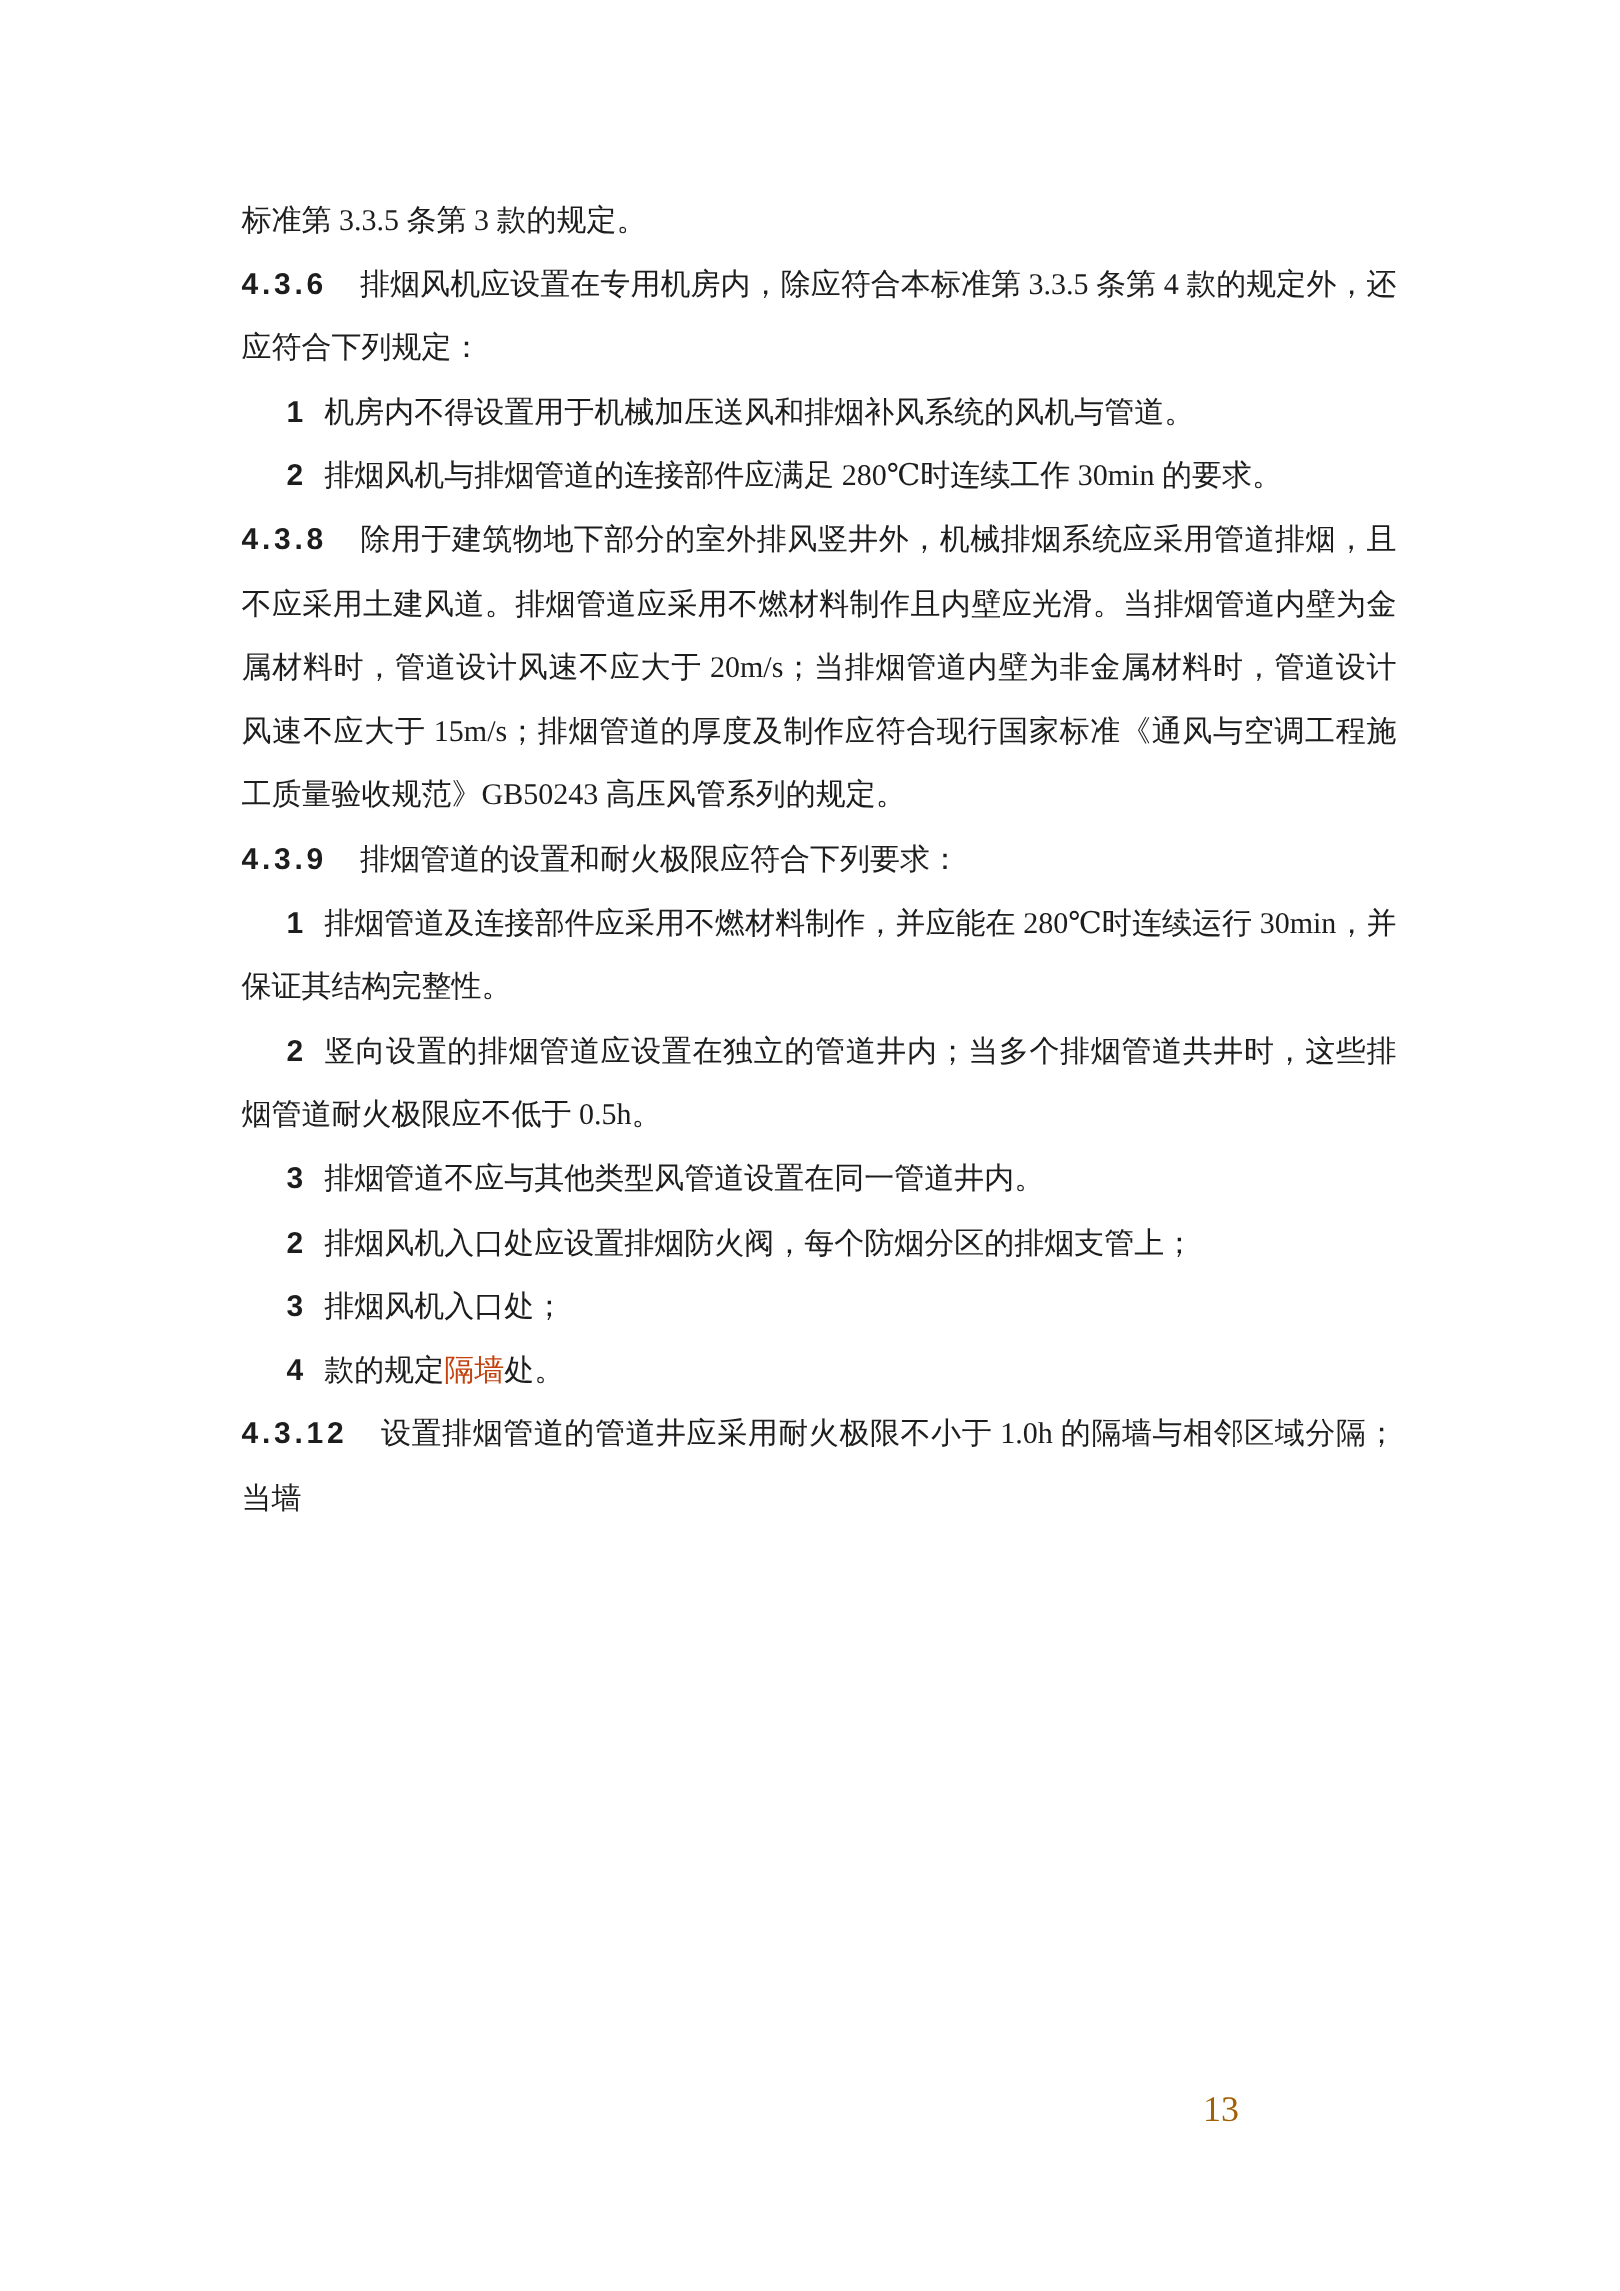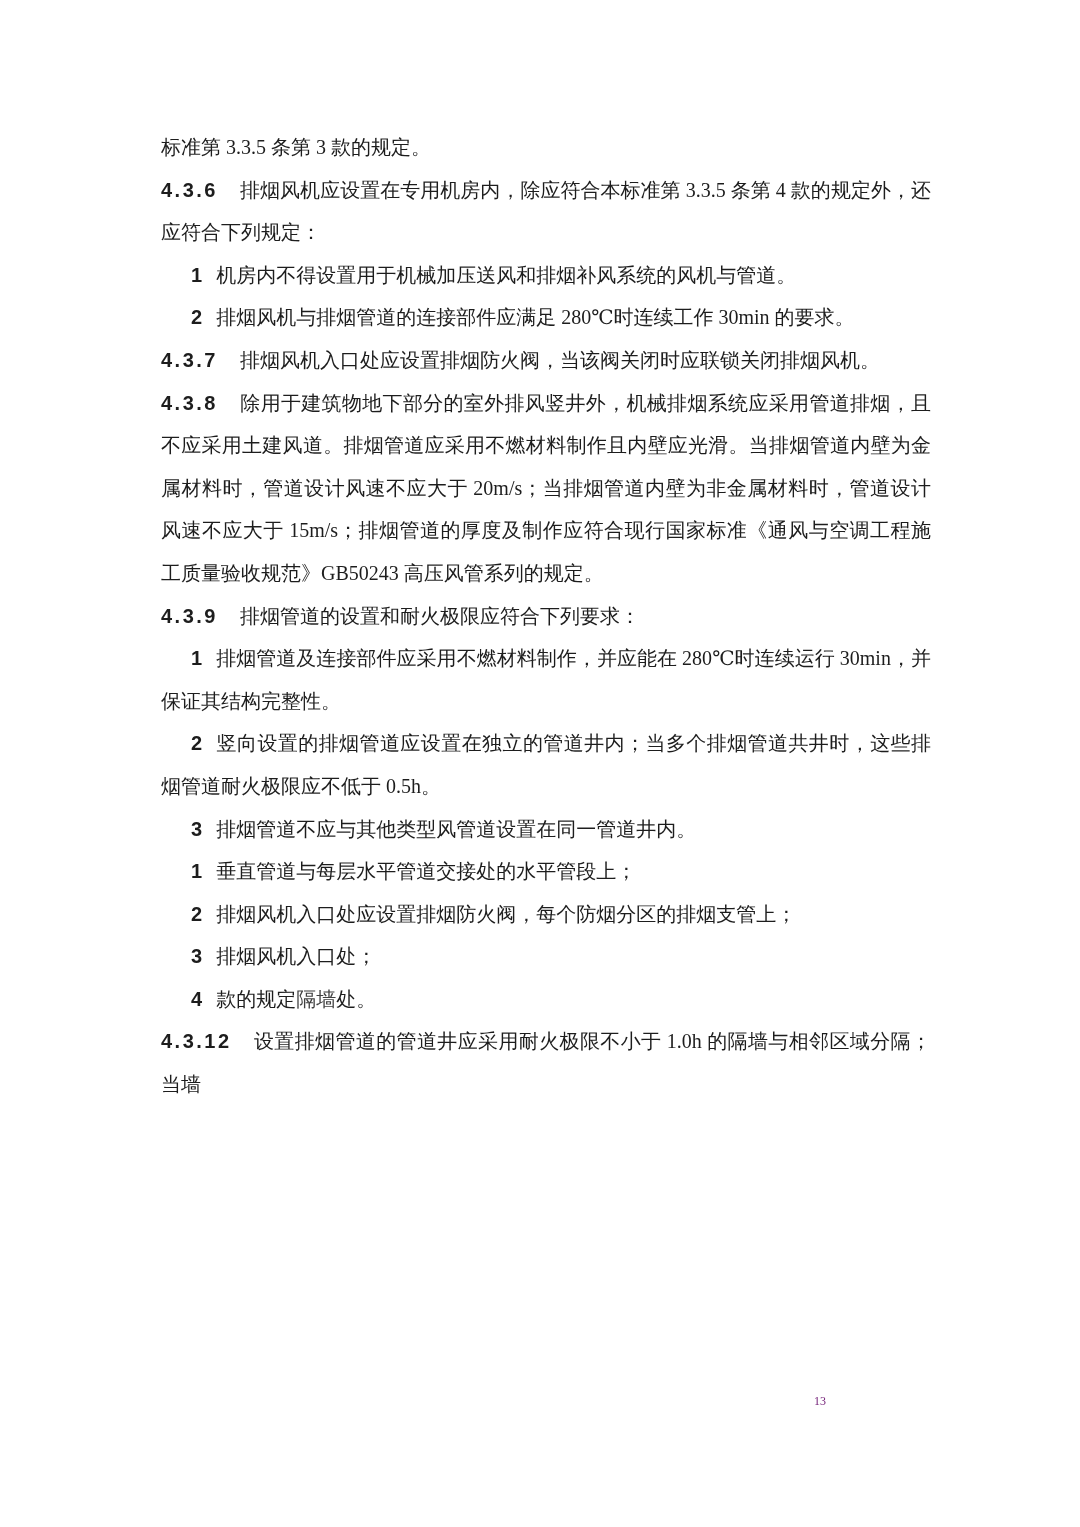--- a/index.html
+++ b/index.html
@@ -28,40 +28,38 @@
     font-family: "Liberation Sans", "DejaVu Sans", sans-serif;
     font-weight: bold;
     font-style: normal;
   }
   .clause-num { letter-spacing: 2.5px; margin-right: 22px; }
   .item-num { margin-right: 14px; }
   .page-number {
     position: absolute;
     top: 1394px;
     right: 166px;
-    font-size: 12px;
+    font-size: 24px;
     font-family: "Liberation Serif", "DejaVu Serif", serif;
-    color: #701a75;
+    color: #a16207;
   }
 </style>
 </head>
 <body>
 
 <div class="page">
   <div class="content" id="doc-content" style="color: rgb(29, 29, 29);">
       <p class="para continuation"><span>标准第 3.3.5 条第 3 款的规定。</span></p>
       <p class="para clause"><b class="num clause-num">4.3.6</b><span>排烟风机应设置在专用机房内，除应符合本标准第 3.3.5 条第 4 款的规定外，还应符合下列规定：</span></p>
       <p class="para item"><b class="num item-num">1</b><span>机房内不得设置用于机械加压送风和排烟补风系统的风机与管道。</span></p>
       <p class="para item"><b class="num item-num">2</b><span>排烟风机与排烟管道的连接部件应满足 280℃时连续工作 30min 的要求。</span></p>
-      <p class="para clause"><b class="num clause-num">4.3.7</b><span>排烟风机入口处应设置排烟防火阀，当该阀关闭时应联锁关闭排烟风机。</span></p>
       <p class="para clause"><b class="num clause-num">4.3.8</b><span>除用于建筑物地下部分的室外排风竖井外，机械排烟系统应采用管道排烟，且不应采用土建风道。排烟管道应采用不燃材料制作且内壁应光滑。当排烟管道内壁为金属材料时，管道设计风速不应大于 20m/s；当排烟管道内壁为非金属材料时，管道设计风速不应大于 15m/s；排烟管道的厚度及制作应符合现行国家标准《通风与空调工程施工质量验收规范》GB50243 高压风管系列的规定。</span></p>
       <p class="para clause"><b class="num clause-num">4.3.9</b><span>排烟管道的设置和耐火极限应符合下列要求：</span></p>
       <p class="para item"><b class="num item-num">1</b><span>排烟管道及连接部件应采用不燃材料制作，并应能在 280℃时连续运行 30min，并保证其结构完整性。</span></p>
       <p class="para item"><b class="num item-num">2</b><span>竖向设置的排烟管道应设置在独立的管道井内；当多个排烟管道共井时，这些排烟管道耐火极限应不低于 0.5h。</span></p>
       <p class="para item"><b class="num item-num">3</b><span>排烟管道不应与其他类型风管道设置在同一管道井内。</span></p>
-      <p class="para item"><b class="num item-num">1</b><span>垂直管道与每层水平管道交接处的水平管段上；</span></p>
       <p class="para item"><b class="num item-num">2</b><span>排烟风机入口处应设置排烟防火阀，每个防烟分区的排烟支管上；</span></p>
       <p class="para item"><b class="num item-num">3</b><span>排烟风机入口处；</span></p>
-      <p class="para item"><b class="num item-num">4</b><span>款的规定</span><span style="color: #404040;">隔墙</span><span>处。</span></p>
+      <p class="para item"><b class="num item-num">4</b><span>款的规定</span><span style="color: #c2410c;">隔墙</span><span>处。</span></p>
       <p class="para clause"><b class="num clause-num">4.3.12</b><span>设置排烟管道的管道井应采用耐火极限不小于 1.0h 的隔墙与相邻区域分隔；当墙</span></p>
     </div>
   <div class="page-number">13</div>
 </div>
 
 </body></html>

